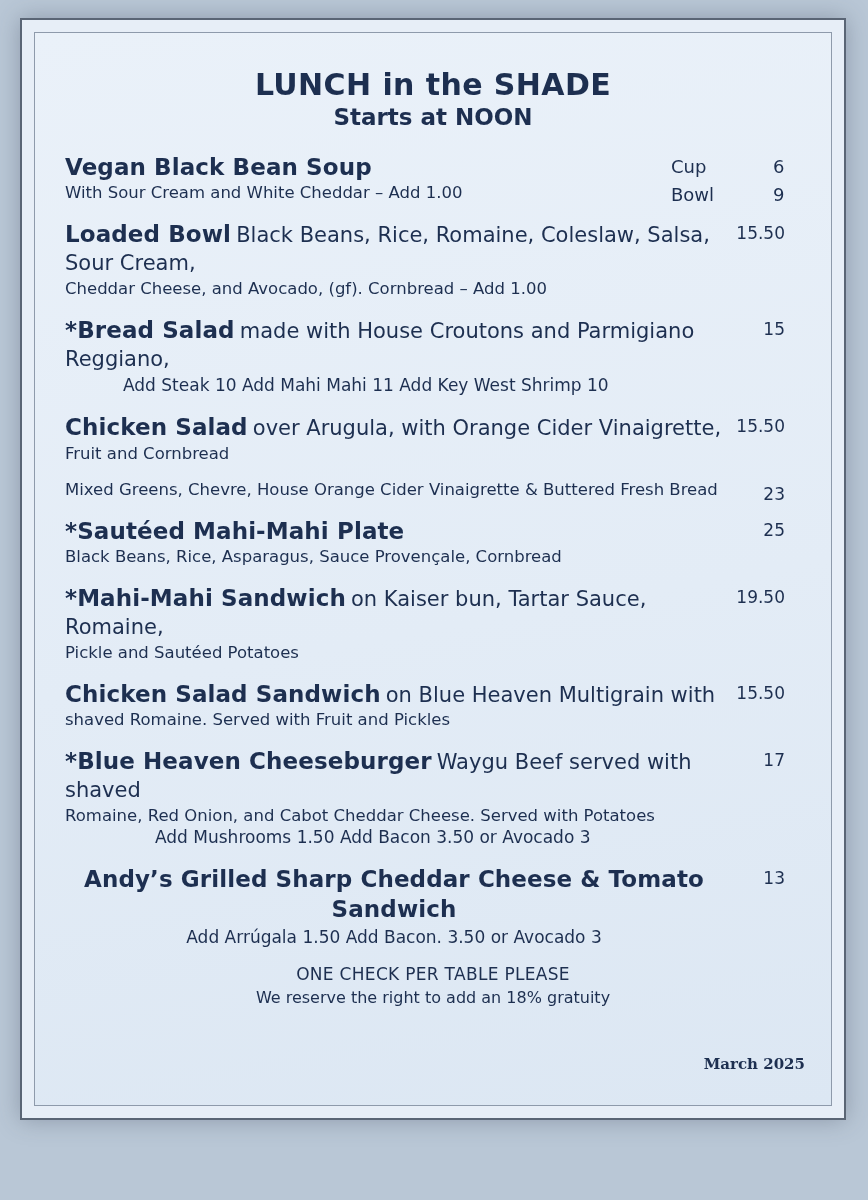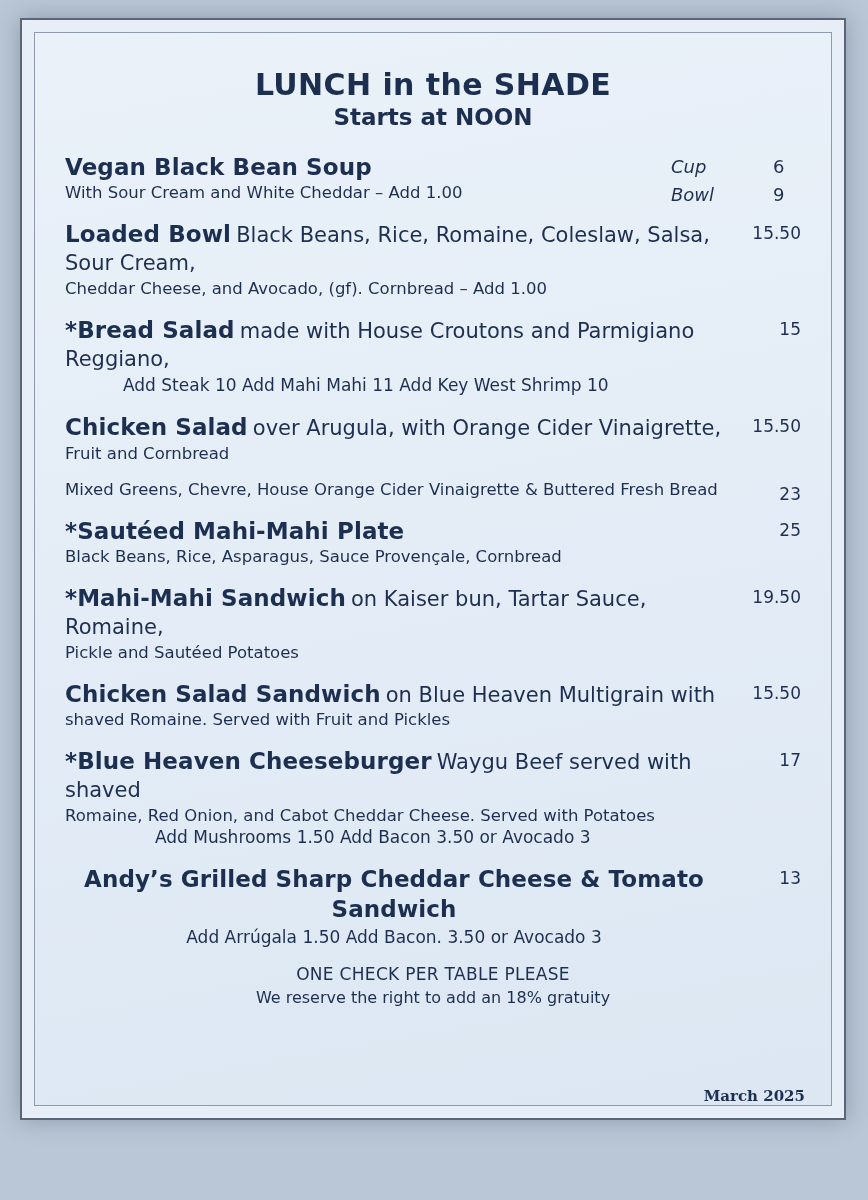--- a/index.html
+++ b/index.html
@@ -77,21 +77,21 @@
     margin-top: 1px;
   }
   .addons {
     font-size: 17px;
     font-weight: 500;
     margin-top: 2px;
     padding-left: 62px;
   }
   .price {
     position: absolute;
-    right: 0;
+    right: 16px;
     top: 4px;
     font-size: 17px;
     font-weight: 500;
     color: #1d2f50;
     text-align: right;
     width: 74px;
   }
   .price-pair {
     position: absolute;
     right: 0;
@@ -99,42 +99,42 @@
     width: 130px;
     text-align: left;
     font-size: 18px;
     color: #1d2f50;
   }
   .price-pair .row {
     display: flex;
     justify-content: space-between;
     line-height: 1.55;
   }
-  .price-pair .row .lbl { font-weight: 500; font-style: italic; }
+  .price-pair .row .lbl { font-weight: 500; }
   .price-pair .row .val { width: 28px; text-align: left; }
   .item.cheeseburger .addons { padding-left: 90px; }
   .item.andy .addons { padding-left: 120px; }
   .item.caesar .addons { padding-left: 58px; }
   .footer {
     margin-top: 8px;
     text-align: center;
     color: #1d2f50;
   }
   .footer .f1 {
     font-size: 17px;
     letter-spacing: 0.3px;
   }
   .footer .f2 {
     font-size: 16px;
     margin-top: 4px;
   }
   .date {
     position: absolute;
     right: 26px;
-    bottom: 0;
+    bottom: 32px;
     font-size: 15px;
     font-weight: 700;
     color: #1d2f50;
     font-family: "DejaVu Serif", serif;
   }
 </style>
 </head>
 <body>
 
 <div id="menu-page">

